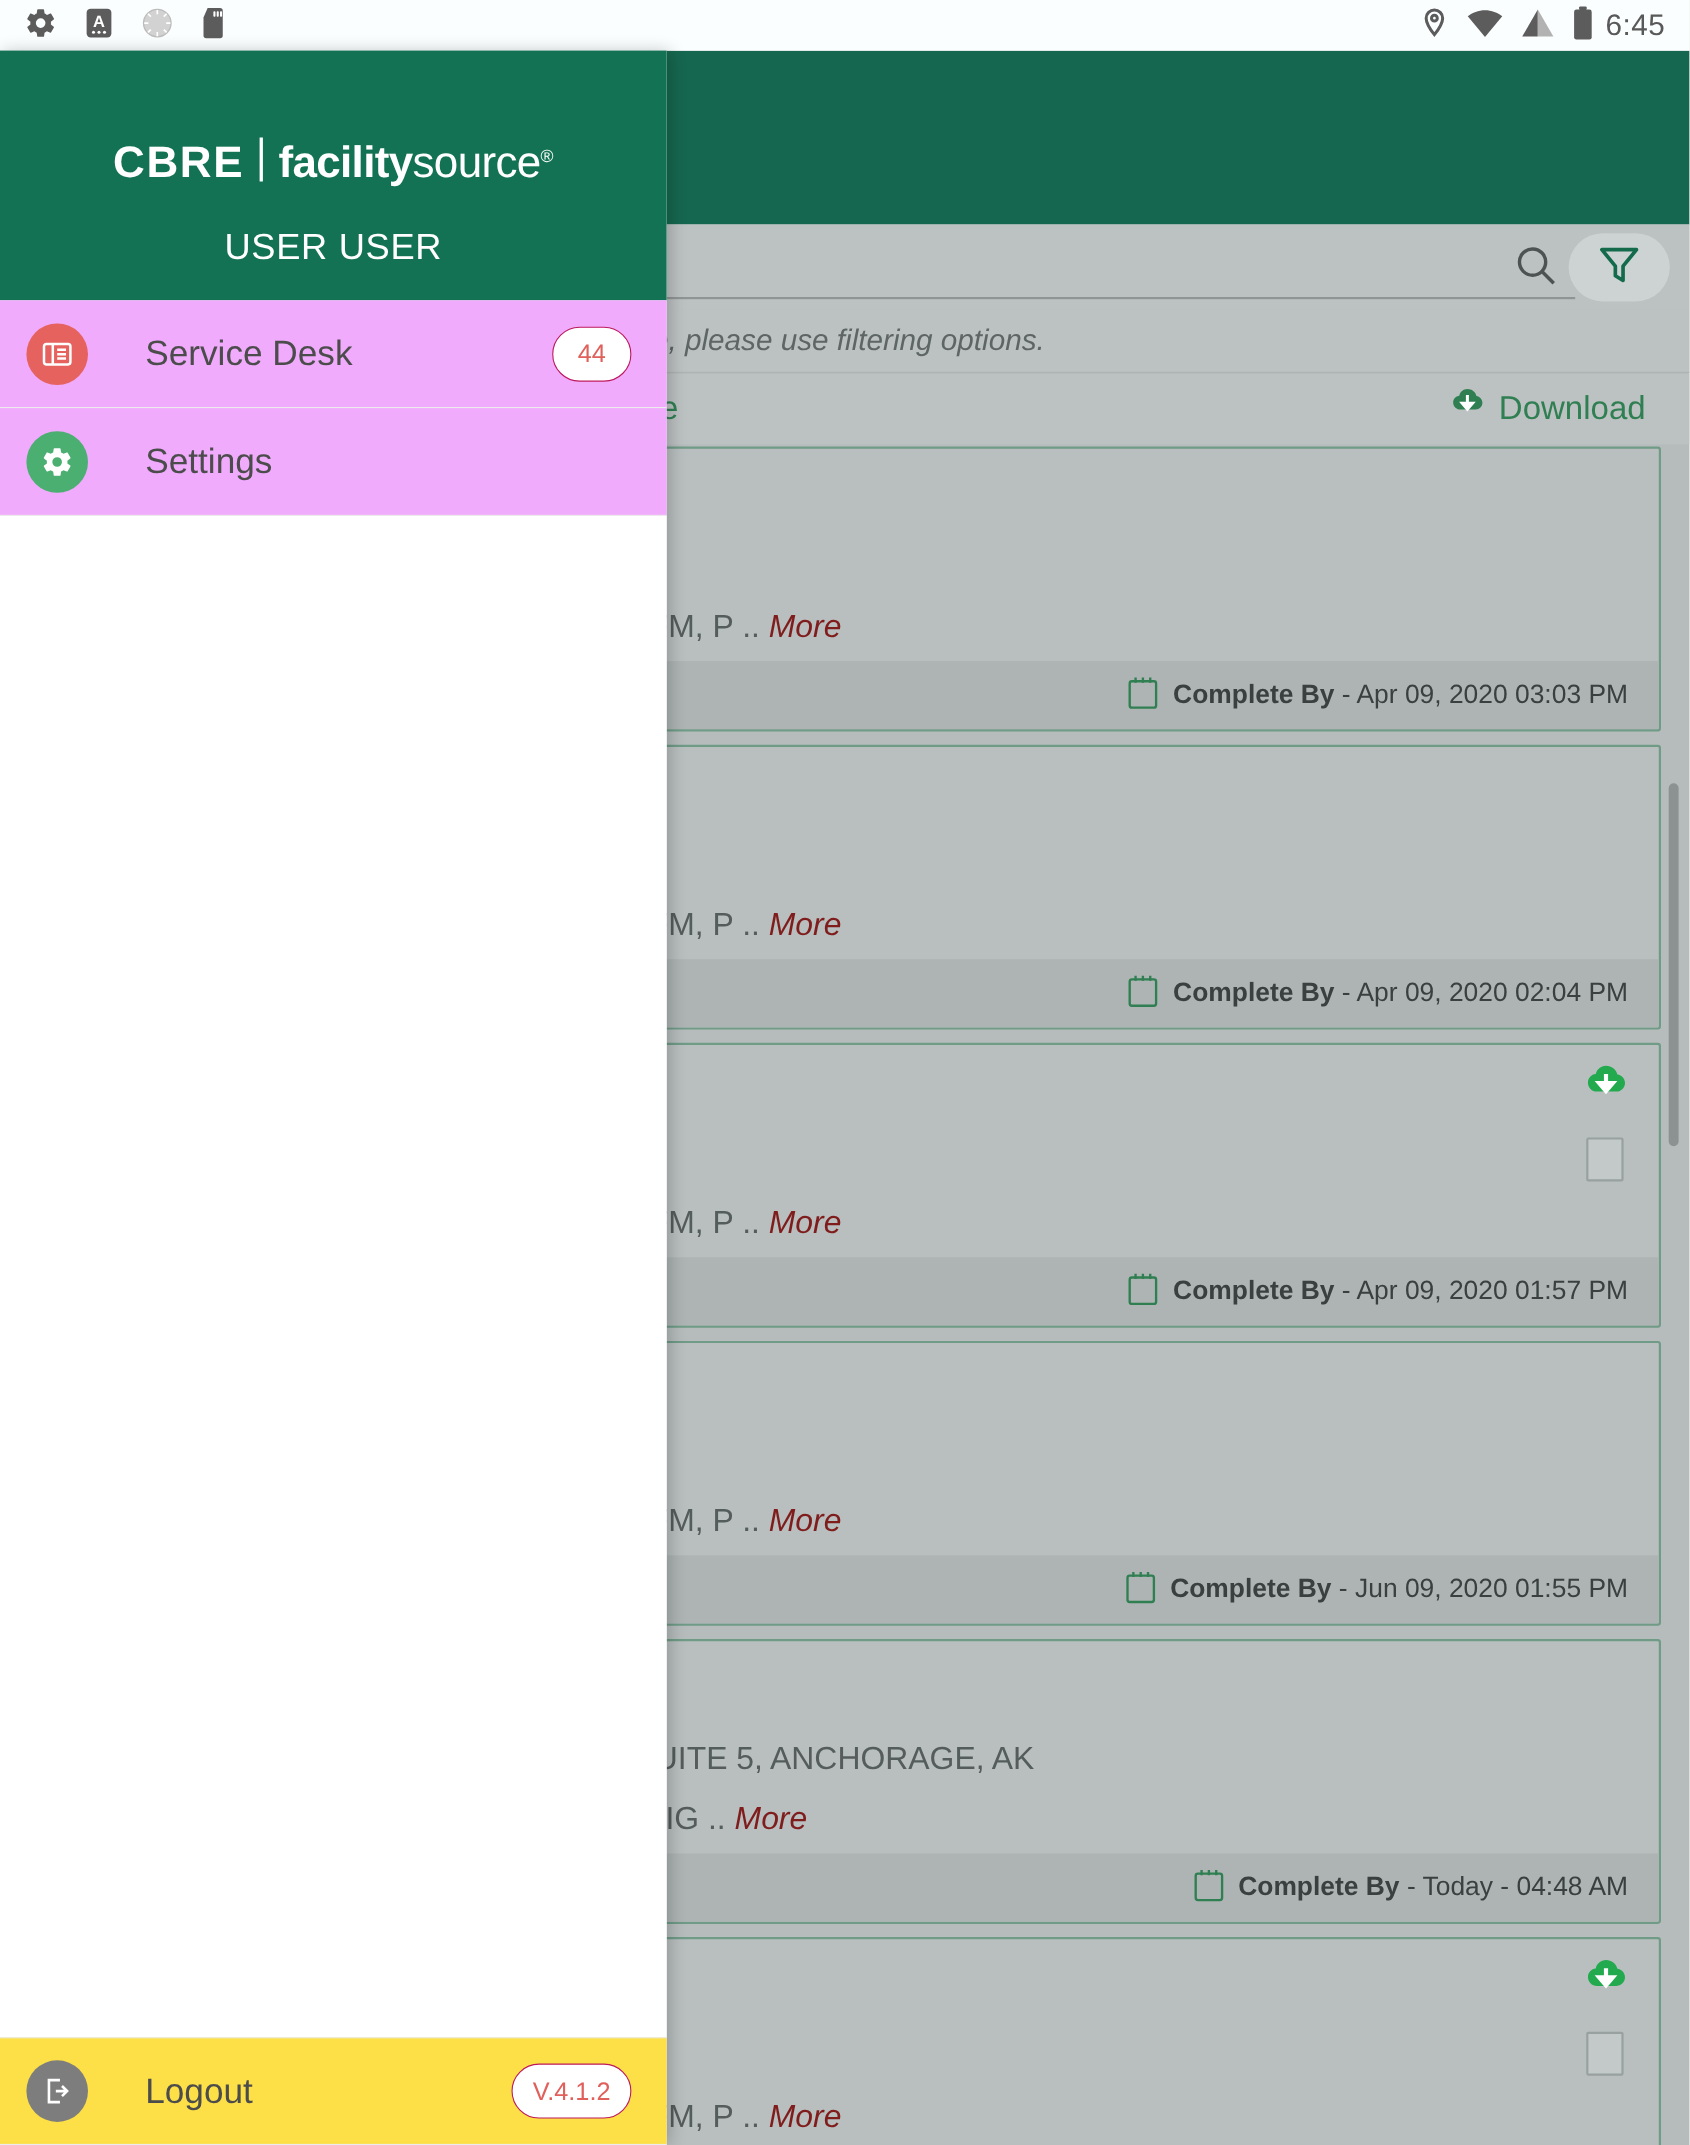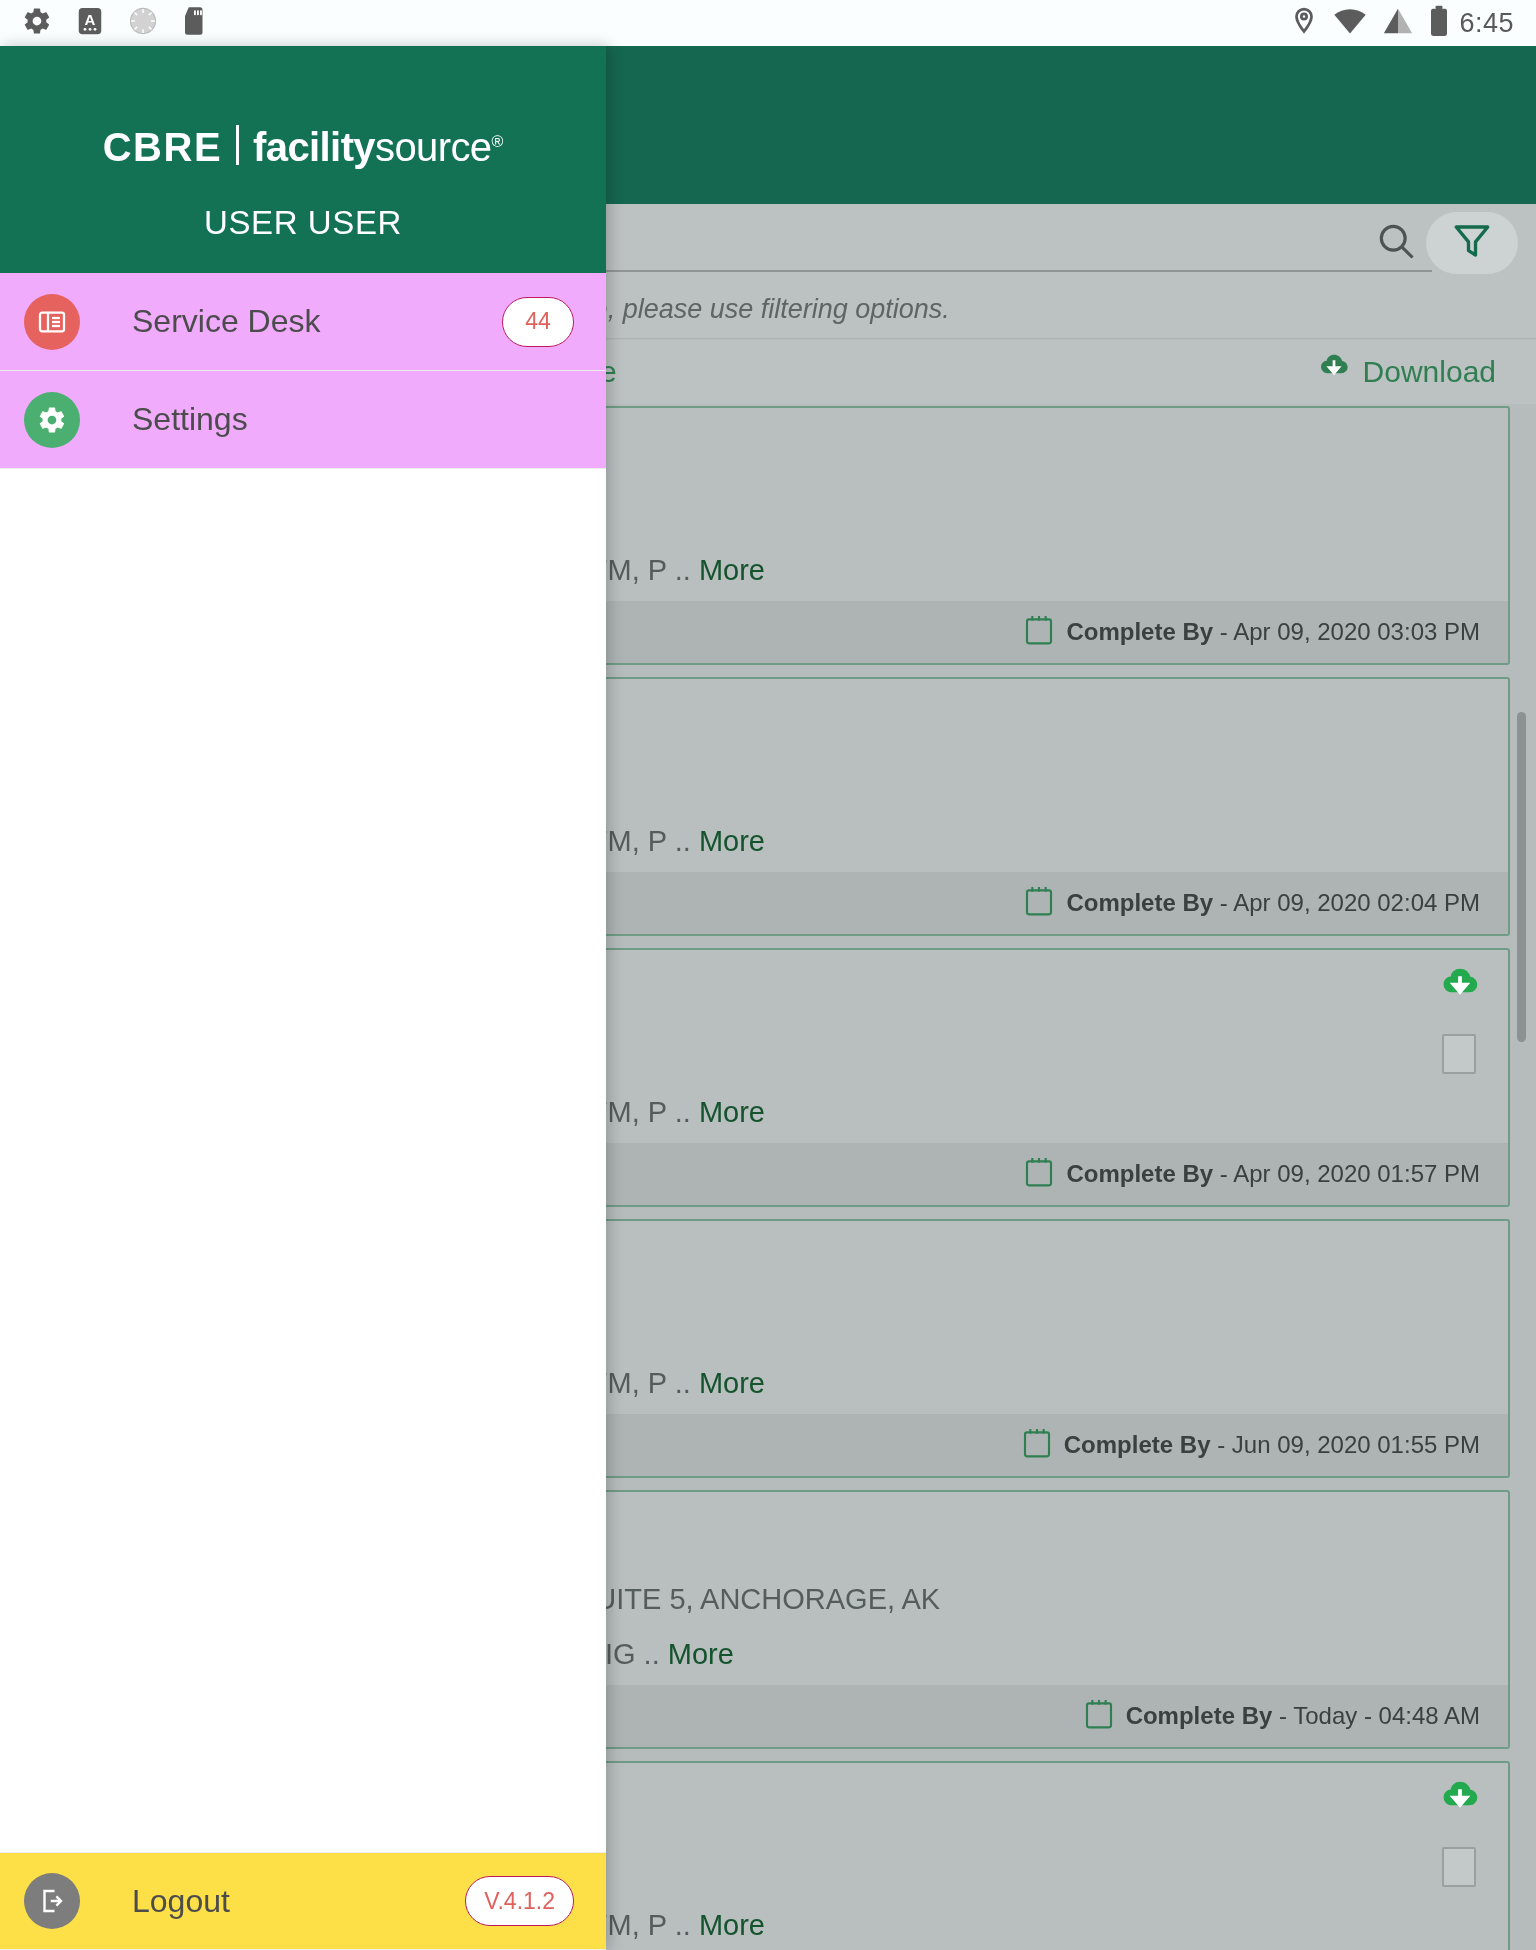--- a/index.html
+++ b/index.html
@@ -158,21 +158,22 @@
   .wo-addr {
     font-size: 29px;
     color: #555c5c;
     margin-bottom: 22px;
   }
   .wo-desc {
     font-size: 29px;
     color: #555c5c;
   }
   .wo-more {
-    color: #14532d;
+    color: #7f1d1d;
+    font-style: italic;
   }
   .wo-footer {
     background: #aeb4b4;
     height: 62px;
     display: flex;
     align-items: center;
     justify-content: flex-end;
     padding-right: 28px;
     gap: 12px;
   }

